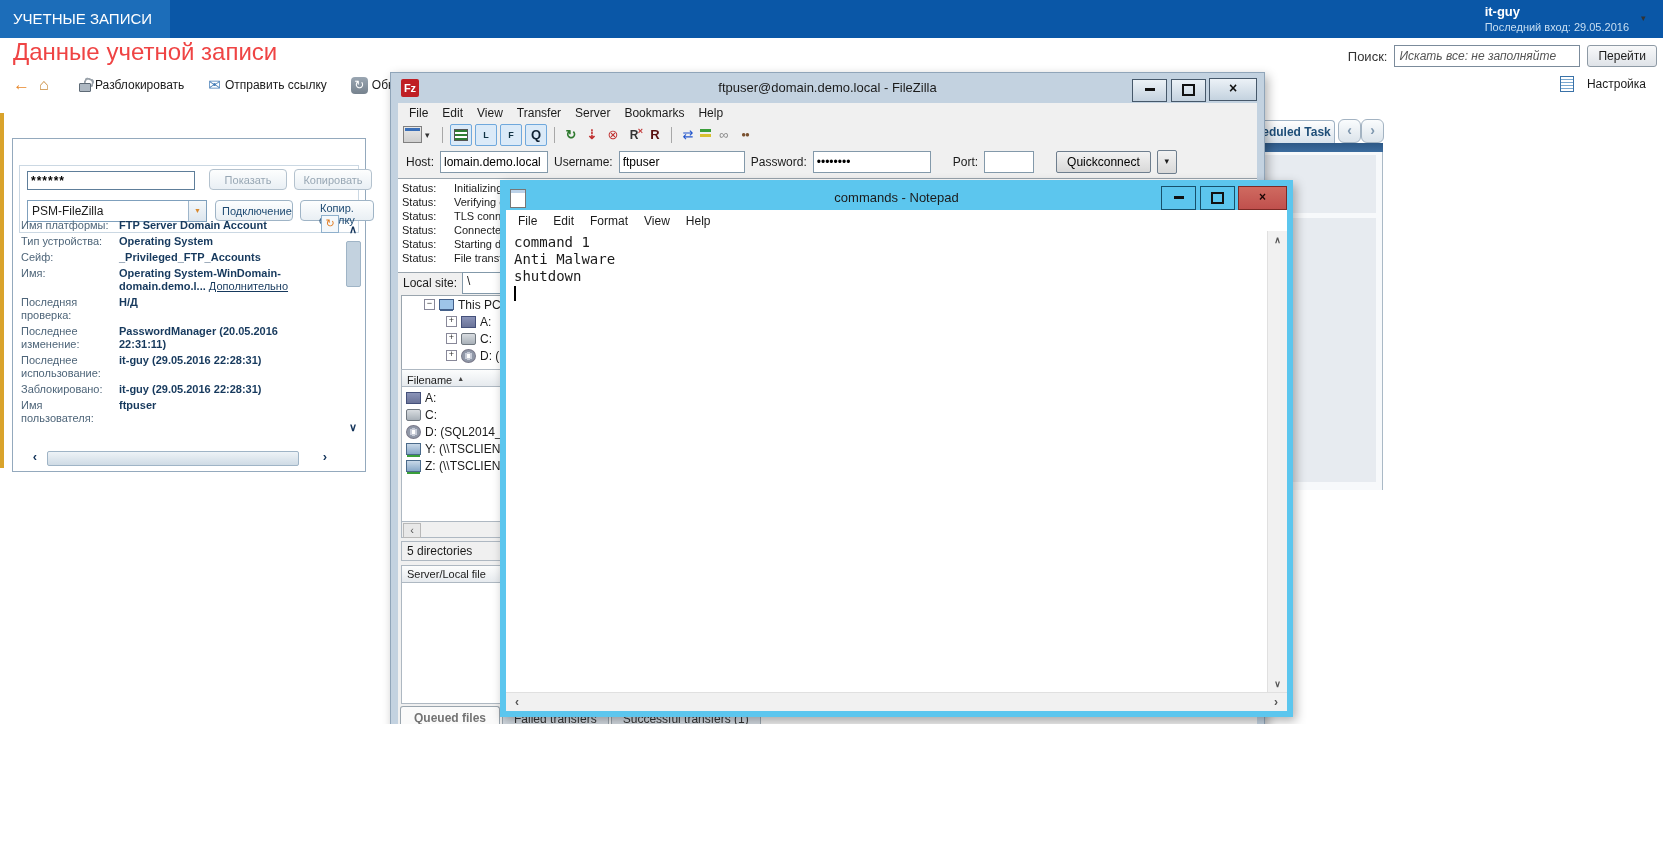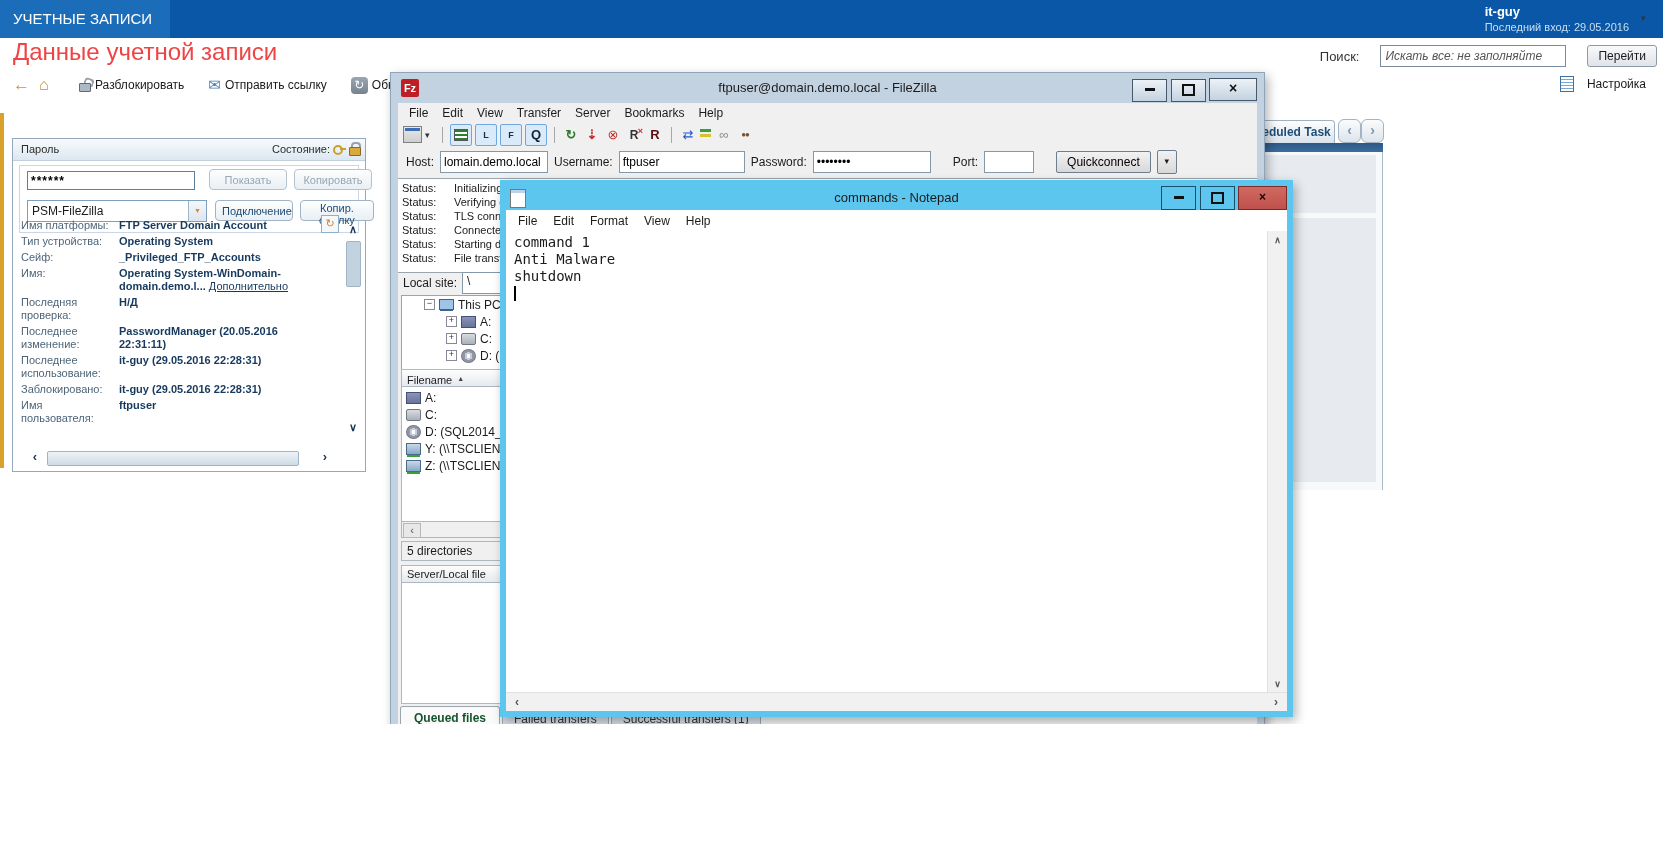--- a/index.html
+++ b/index.html
@@ -11,21 +11,21 @@
   .topbar{left:0;top:0;width:1663px;height:38px;background:#0a57a7;}
   .topbar-tab{left:0;top:0;height:38px;padding:0 18px 0 13px;background:#1c6db9;color:#fff;
     font-size:15px;line-height:38px;}
   .tb-user{right:34px;top:4px;text-align:left;color:#fff;}
   .tb-user .name{font-size:13px;font-weight:bold;}
   .tb-user .sub{font-size:11px;color:#c9dff2;margin-top:2px;}
   .tb-caret{right:12px;top:13px;color:#dcebf8;font-size:11px;}
 
   .page-title{left:13px;top:38px;font-size:24px;color:#ef4444;}
 
-  .search-row{top:45px;right:6px;display:flex;align-items:center;gap:21px;}
+  .search-row{top:45px;right:6px;display:flex;align-items:center;gap:7px;}
   .search-row label{font-size:13px;color:#333;}
   .search-input{width:176px;height:18px;border:1px solid #7b8b9b;font-size:12px;padding:1px 4px;
     font-family:"Liberation Sans",sans-serif;}
   .search-input::placeholder{font-style:italic;color:#555;}
   .btn-go{height:22px;padding:0 10px;font-size:12px;border:1px solid #8e9aa5;border-radius:3px;
     background:linear-gradient(#f8f9fa,#dfe3e8);color:#1b1b1b;}
 
   .ptoolbar{left:13px;top:74px;display:flex;align-items:center;height:22px;gap:6px;font-size:12px;}
   .ptoolbar .grp{display:flex;align-items:center;gap:4px;margin-right:18px;}
   .icon-back{color:#e8872a;font-size:17px;font-weight:bold;width:20px;}
@@ -169,21 +169,21 @@
   .fz-hscroll .ar{position:absolute;left:1px;top:1px;width:16px;height:13px;background:#e8e8e8;
     border:1px solid #b8b8b8;color:#555;font-size:11px;text-align:center;line-height:12px;}
   .dir-status{left:3px;top:438px;width:440px;height:20px;background:#f0f0f0;border:1px solid #aeb8c2;
     box-sizing:border-box;font-size:12px;padding:2px 5px;}
   .q-header{left:3px;top:462px;right:3px;height:18px;background:linear-gradient(#fcfdfd,#e6eaee);
     border:1px solid #aeb8c2;font-size:11px;line-height:17px;padding-left:5px;box-sizing:border-box;}
   .q-body{left:3px;top:480px;right:3px;height:120px;background:#fff;border:1px solid #aeb8c2;border-top:none;}
   .fz-tabs{left:2px;top:602px;height:24px;display:flex;gap:2px;align-items:flex-end;}
   .fz-tab{border:1px solid #9aa5ae;border-bottom:none;border-radius:3px 3px 0 0;padding:3px 11px;
     font-size:12px;background:#d4dbe2;color:#333;}
-  .fz-tab.active{background:#fafafa;font-weight:bold;color:#14532d;padding:4px 13px;}
+  .fz-tab.active{background:#fafafa;font-weight:bold;color:#737373;padding:4px 13px;}
   .fz-status{left:0;top:626px;right:0;height:24px;border-top:1px solid #aeb8c2;}
   .fzs-items{position:absolute;right:100px;top:4px;display:flex;align-items:center;gap:6px;font-size:11px;}
   .fzs-led{width:9px;height:9px;border-radius:50%;}
   .led-g{background:radial-gradient(circle at 35% 35%,#8ae08a,#2e8b2e);border:1px solid #1e5e1e;}
   .led-r{background:radial-gradient(circle at 35% 35%,#e89090,#b02020);border:1px solid #6e1515;}
   .fzi-sm{font-size:11px;color:#2a6eb8;}
 
   
   .np{left:500px;top:180px;width:793px;height:537px;border:6px solid #5cc6ee;background:#fff;
     box-shadow:3px 4px 10px rgba(0,0,0,.30);box-sizing:border-box;}
@@ -262,34 +262,20 @@
   <div class="abs navbtn" style="left:1361px;">
     <span>›</span>
   </div>
   <div class="abs blue-strip"></div>
   <div class="abs right-panel">
     <div class="abs rp-block" style="top:3px;height:58px;"></div>
     <div class="abs rp-block" style="top:66px;height:264px;"></div>
   </div>
 
   <div class="abs pw-panel">
-    <div class="abs pw-head">
-      <span class="t">Пароль</span>
-      <span class="pw-state">
-        <span>Состояние:</span>
-        <span class="key-ic">
-            <i></i>
-            <b></b>
-          </span>
-        <span class="milock">
-            <i class="sh"></i>
-            <i class="bd"></i>
-          </span>
-      </span>
-    </div>
     <div class="abs ctl-box"></div>
     <input class="abs pw-input" value="******" style="">
     <button class="abs pbtn dis" style="left:196px;top:30px;width:78px;">Показать</button>
     <button class="abs pbtn dis" style="left:281px;top:30px;width:78px;">Копировать</button>
     <div class="abs combo">
       <span class="val">PSM-FileZilla</span>
       <span class="dd">▼</span>
     </div>
     <button class="abs pbtn en" style="left:202px;top:61px;width:78px;">Подключение</button>
     <button class="abs pbtn en" style="left:287px;top:61px;width:74px;">Копир. ссылку</button>

